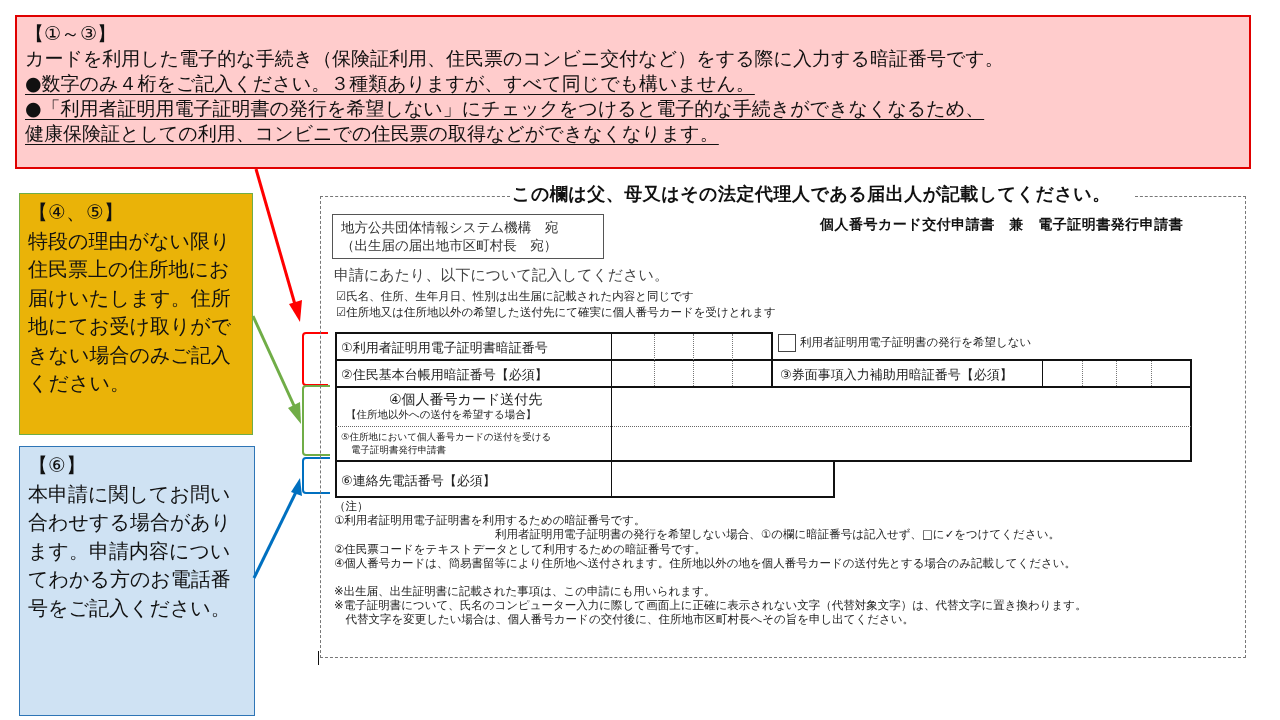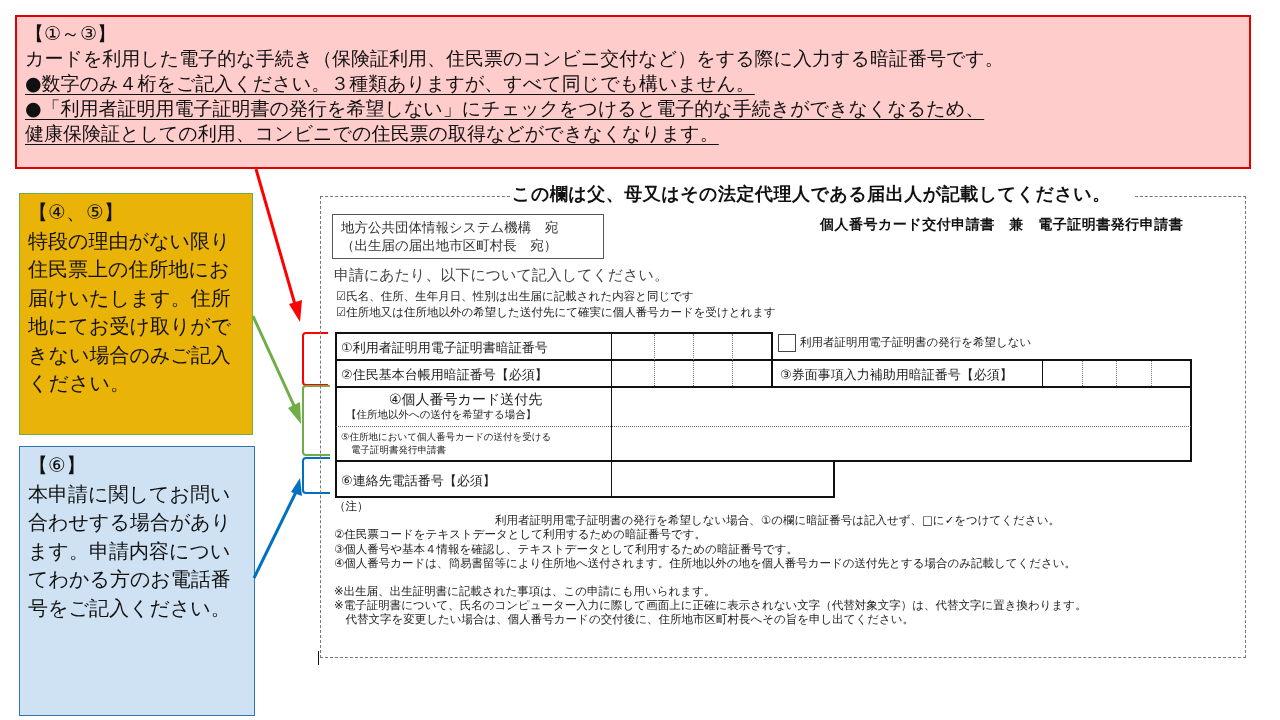--- a/index.html
+++ b/index.html
@@ -131,22 +131,22 @@
 <div class="abs" style="left:1044px;top:361px;width:146px;height:25px;"></div>
 <div class="abs" style="left:613px;top:388px;width:577px;height:38px;"></div>
 <div class="abs" style="left:613px;top:427px;width:577px;height:33px;"></div>
 <div class="abs" style="left:613px;top:462px;width:220px;height:34px;"></div>
 
 <div class="abs checkbox"></div>
 <div class="cell-label" style="left:800px;top:335px;font-size:11.5px;">利用者証明用電子証明書の発行を希望しない</div>
 
 <div class="abs notes">
   <div>（注）</div>
+  <div>①利用者証明用電子証明書を利用するための暗証番号です。</div>
   <div>　　　　　　　　　　　　　　利用者証明用電子証明書の発行を希望しない場合、①の欄に暗証番号は記入せず、□に✓をつけてください。</div>
   <div>②住民票コードをテキストデータとして利用するための暗証番号です。</div>
-  <div>③個人番号や基本４情報を確認し、テキストデータとして利用するための暗証番号です。</div>
   <div>④個人番号カードは、簡易書留等により住所地へ送付されます。住所地以外の地を個人番号カードの送付先とする場合のみ記載してください。</div>
   <div style="height:14px;"></div>
   <div>※出生届、出生証明書に記載された事項は、この申請にも用いられます。</div>
   <div>※電子証明書について、氏名のコンピューター入力に際して画面上に正確に表示されない文字（代替対象文字）は、代替文字に置き換わります。</div>
   <div>　代替文字を変更したい場合は、個人番号カードの交付後に、住所地市区町村長へその旨を申し出てください。</div>
 </div>
 <div class="abs cursor-mark"></div>
 
 </body></html>

